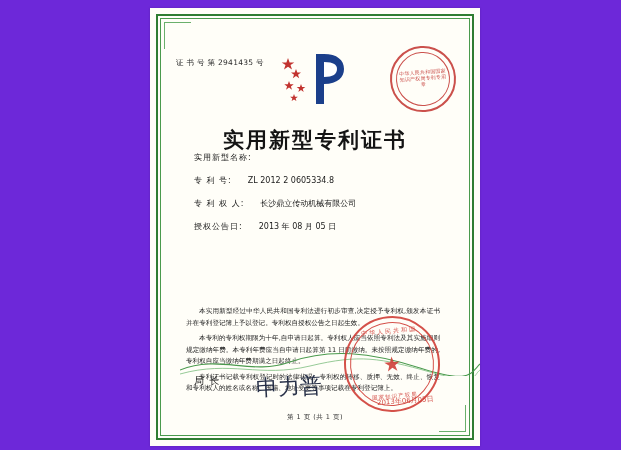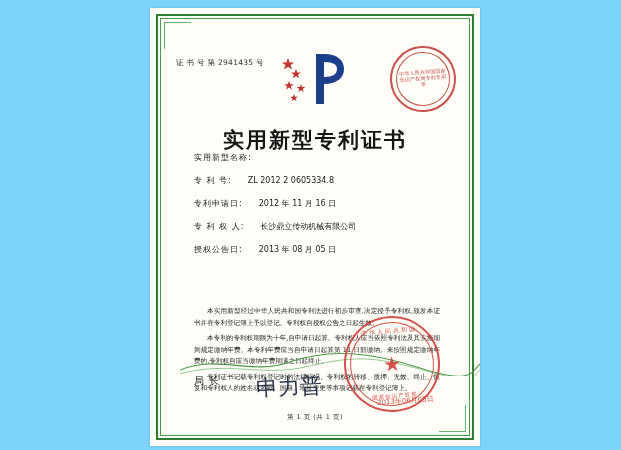--- a/index.html
+++ b/index.html
@@ -11,21 +11,21 @@
     width: 621px;
     height: 450px;
     overflow: hidden;
     font-family: "DejaVu Sans", "Liberation Sans", sans-serif;
   }
 
   .page {
     position: relative;
     width: 621px;
     height: 450px;
-    background: #7dd3fc;
+    background: #6d28d9;
   }
 
   
   .sheet {
     position: absolute;
     left: 150px;
     top: 8px;
     width: 330px;
     height: 438px;
     background: #fffef8;
@@ -152,21 +152,21 @@
     letter-spacing: 1px;
     margin-right: 16px;
     color: #1a1a1a;
   }
   .field-value {
     color: #1a1a1a;
   }
 
   .paragraphs {
     position: absolute;
-    left: 26px;
+    left: 18px;
     right: 22px;
     top: 282px;
     font-size: 6.6px;
     line-height: 1.75;
     color: #222;
     text-align: justify;
   }
   .paragraphs p {
     margin: 0 0 4px 0;
     text-indent: 13px;
@@ -304,24 +304,20 @@
 
       <div class="fields">
         <div class="field-row">
           <span class="field-label">实用新型名称:</span>
         </div>
         <div class="field-row">
           <span class="field-label">专 利 号:</span>
           <span class="field-value">ZL 2012 2 0605334.8</span>
         </div>
         <div class="field-row">
-          <span class="field-label">专利申请日:</span>
-          <span class="field-value">2012 年 11 月 16 日</span>
-        </div>
-        <div class="field-row">
           <span class="field-label">专 利 权 人:</span>
           <span class="field-value">长沙鼎立传动机械有限公司</span>
         </div>
         <div class="field-row">
           <span class="field-label">授权公告日:</span>
           <span class="field-value">2013 年 08 月 05 日</span>
         </div>
       </div>
 
       <div class="paragraphs">

